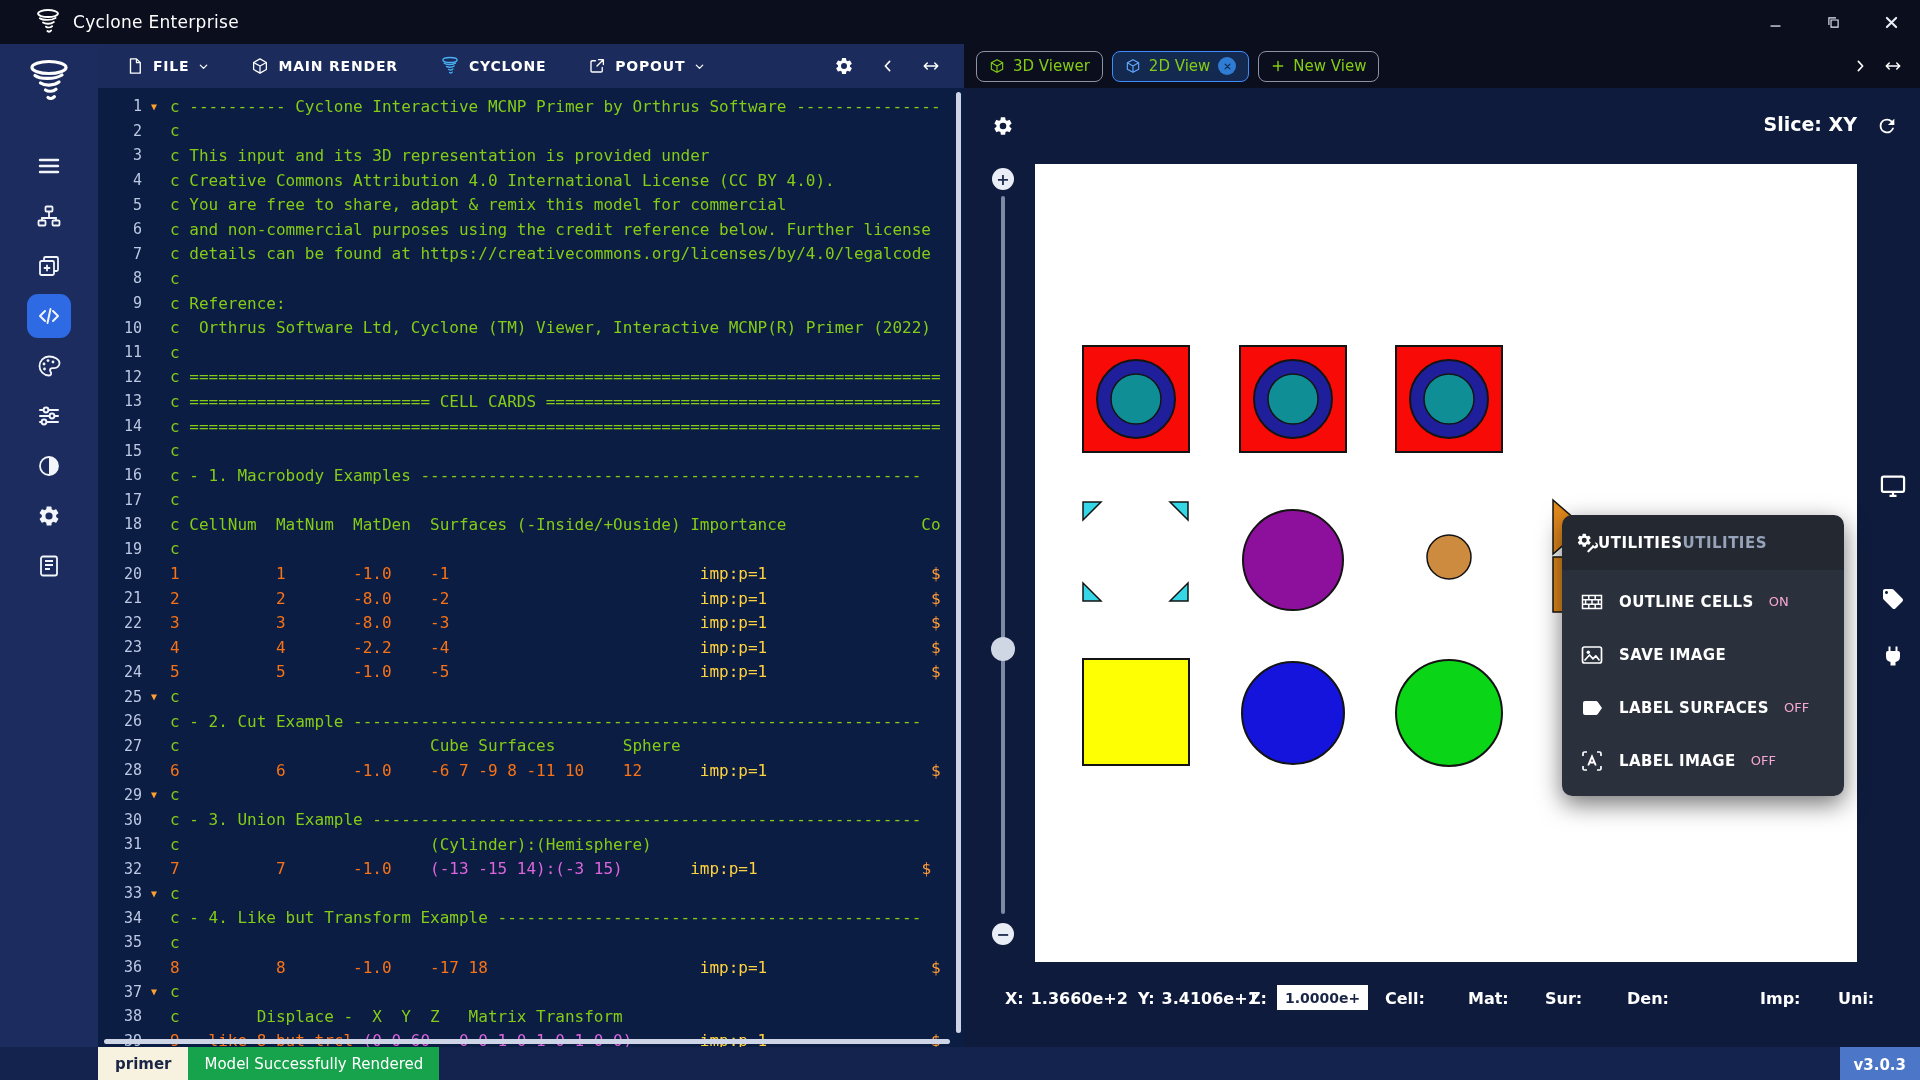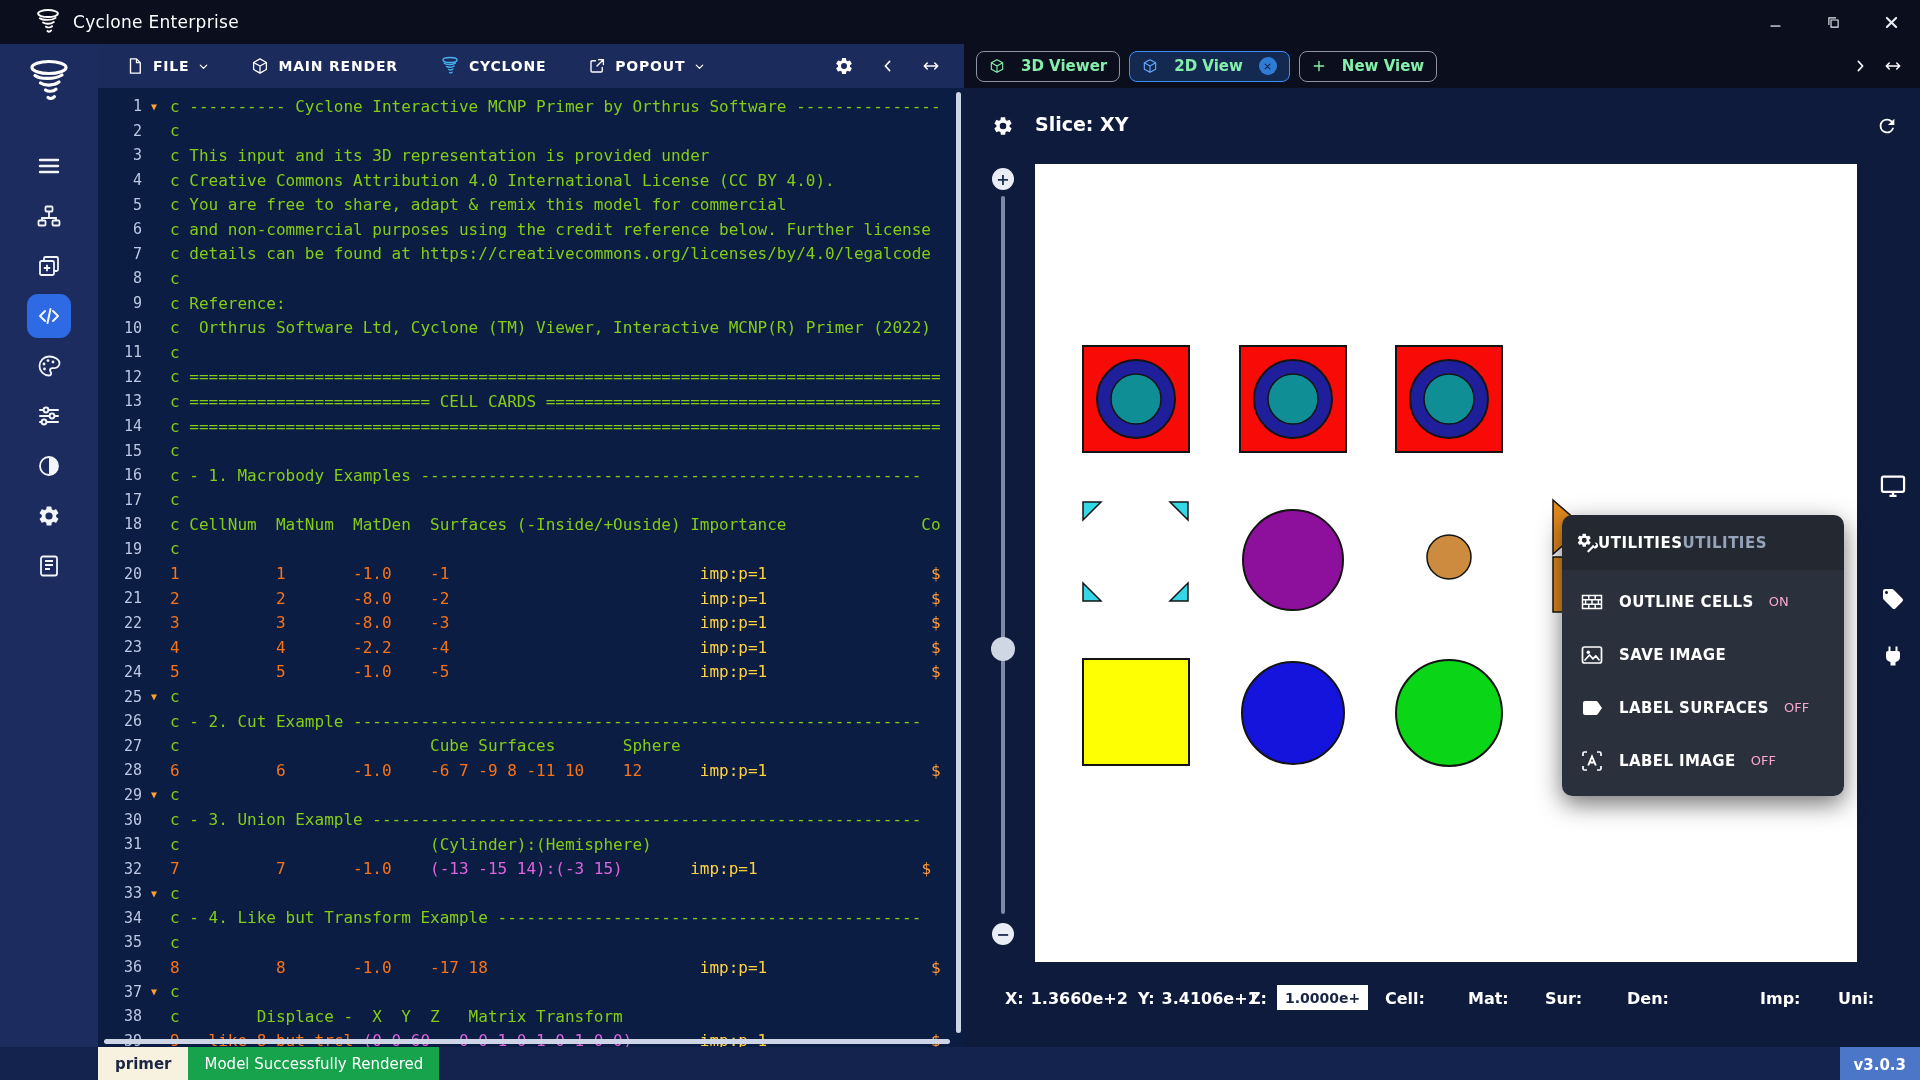--- a/index.html
+++ b/index.html
@@ -32,29 +32,29 @@
 .cline{display:flex;align-items:center;height:24.6px;white-space:pre}
 .lnum{flex:none;width:44px;text-align:right;font-size:15px;color:#bcc8e4}
 .lfold{flex:none;width:24px;text-align:center;font-size:10px;color:#ffa02f}
 .lcode{font-size:16px;margin-left:4px}
 .tok-com{color:#84cc16}.tok-num{color:#f97316}.tok-mag{color:#de64de}.tok-imp{color:#ffd23f}.tok-dol{color:#ff9b38}
 .vscroll{position:absolute;top:4px;bottom:14px;right:3px;width:5px;border-radius:3px;background:#cdd5e6}
 .hscroll{position:absolute;left:6px;right:14px;bottom:3px;height:5px;border-radius:3px;background:#cdd5e6}
 
 .viewer{position:absolute;left:964px;top:44px;width:956px;height:1003px;background:#0e1b3c}
 .vtabs{height:44px;background:#0a0e1d;display:flex;align-items:center;padding-left:12px;gap:9px}
-.vtab{height:31px;border:1.5px solid #8b93a5;border-radius:8px;display:flex;align-items:center;gap:16px;padding:0 12px;font-size:15px;font-weight:bold;color:#86efac}
+.vtab{height:31px;border:1.5px solid #8b93a5;border-radius:8px;display:flex;align-items:center;gap:8px;padding:0 12px;font-size:15px;font-weight:normal;color:#84cc16}
 .vtab.active{border-color:#3f8cff;background:#14294f}
 .vtab .accent{color:#62a8ff}
 .tabclose{width:18px;height:18px;border-radius:50%;background:#2e7cd4;display:flex;align-items:center;justify-content:center;color:#0a2a50}
 .tabclose svg{width:9px;height:9px}
 .vtabs-right{margin-left:auto;display:flex;align-items:center;gap:16px;padding-right:18px;color:#fff}
 .viewer-body{position:absolute;top:44px;left:0;right:0;bottom:0}
 .v-gear{position:absolute;left:28px;top:27px;color:#fff}
-.slice-title{position:absolute;left:71px;width:822px;top:25px;text-align:left;font-size:19px;font-weight:600}
+.slice-title{position:absolute;left:71px;width:822px;top:25px;text-align:right;font-size:19px;font-weight:600}
 .v-refresh{position:absolute;left:912px;top:27px;color:#fff}
 .zoom-btn{position:absolute;width:22px;height:22px;border-radius:50%;background:#e9edf5;color:#1d2b50;font-size:16px;font-weight:bold;display:flex;align-items:center;justify-content:center}
 .zoom-plus{left:28px;top:80px}
 .zoom-minus{left:28px;top:835px}
 .slider-track{position:absolute;left:37px;top:108px;width:4px;height:718px;background:#7e8aa4;border-radius:2px}
 .slider-handle{position:absolute;left:27px;top:549px;width:24px;height:24px;border-radius:50%;background:#cfd6e4}
 .canvas{position:absolute;left:71px;top:76px;width:822px;height:798px;background:#fff}
 .coords{position:absolute;left:0;top:897px;width:956px;height:26px;font-size:16px;font-weight:bold;color:#fff}
 .coord{position:absolute;display:flex;gap:7px;align-items:center;height:26px}
 .f-x{left:41px}.f-y{left:174px}.f-z{left:285px}.f-cell{left:421px}.f-mat{left:504px}.f-sur{left:581px}.f-den{left:663px}.f-imp{left:796px}.f-uni{left:874px}

